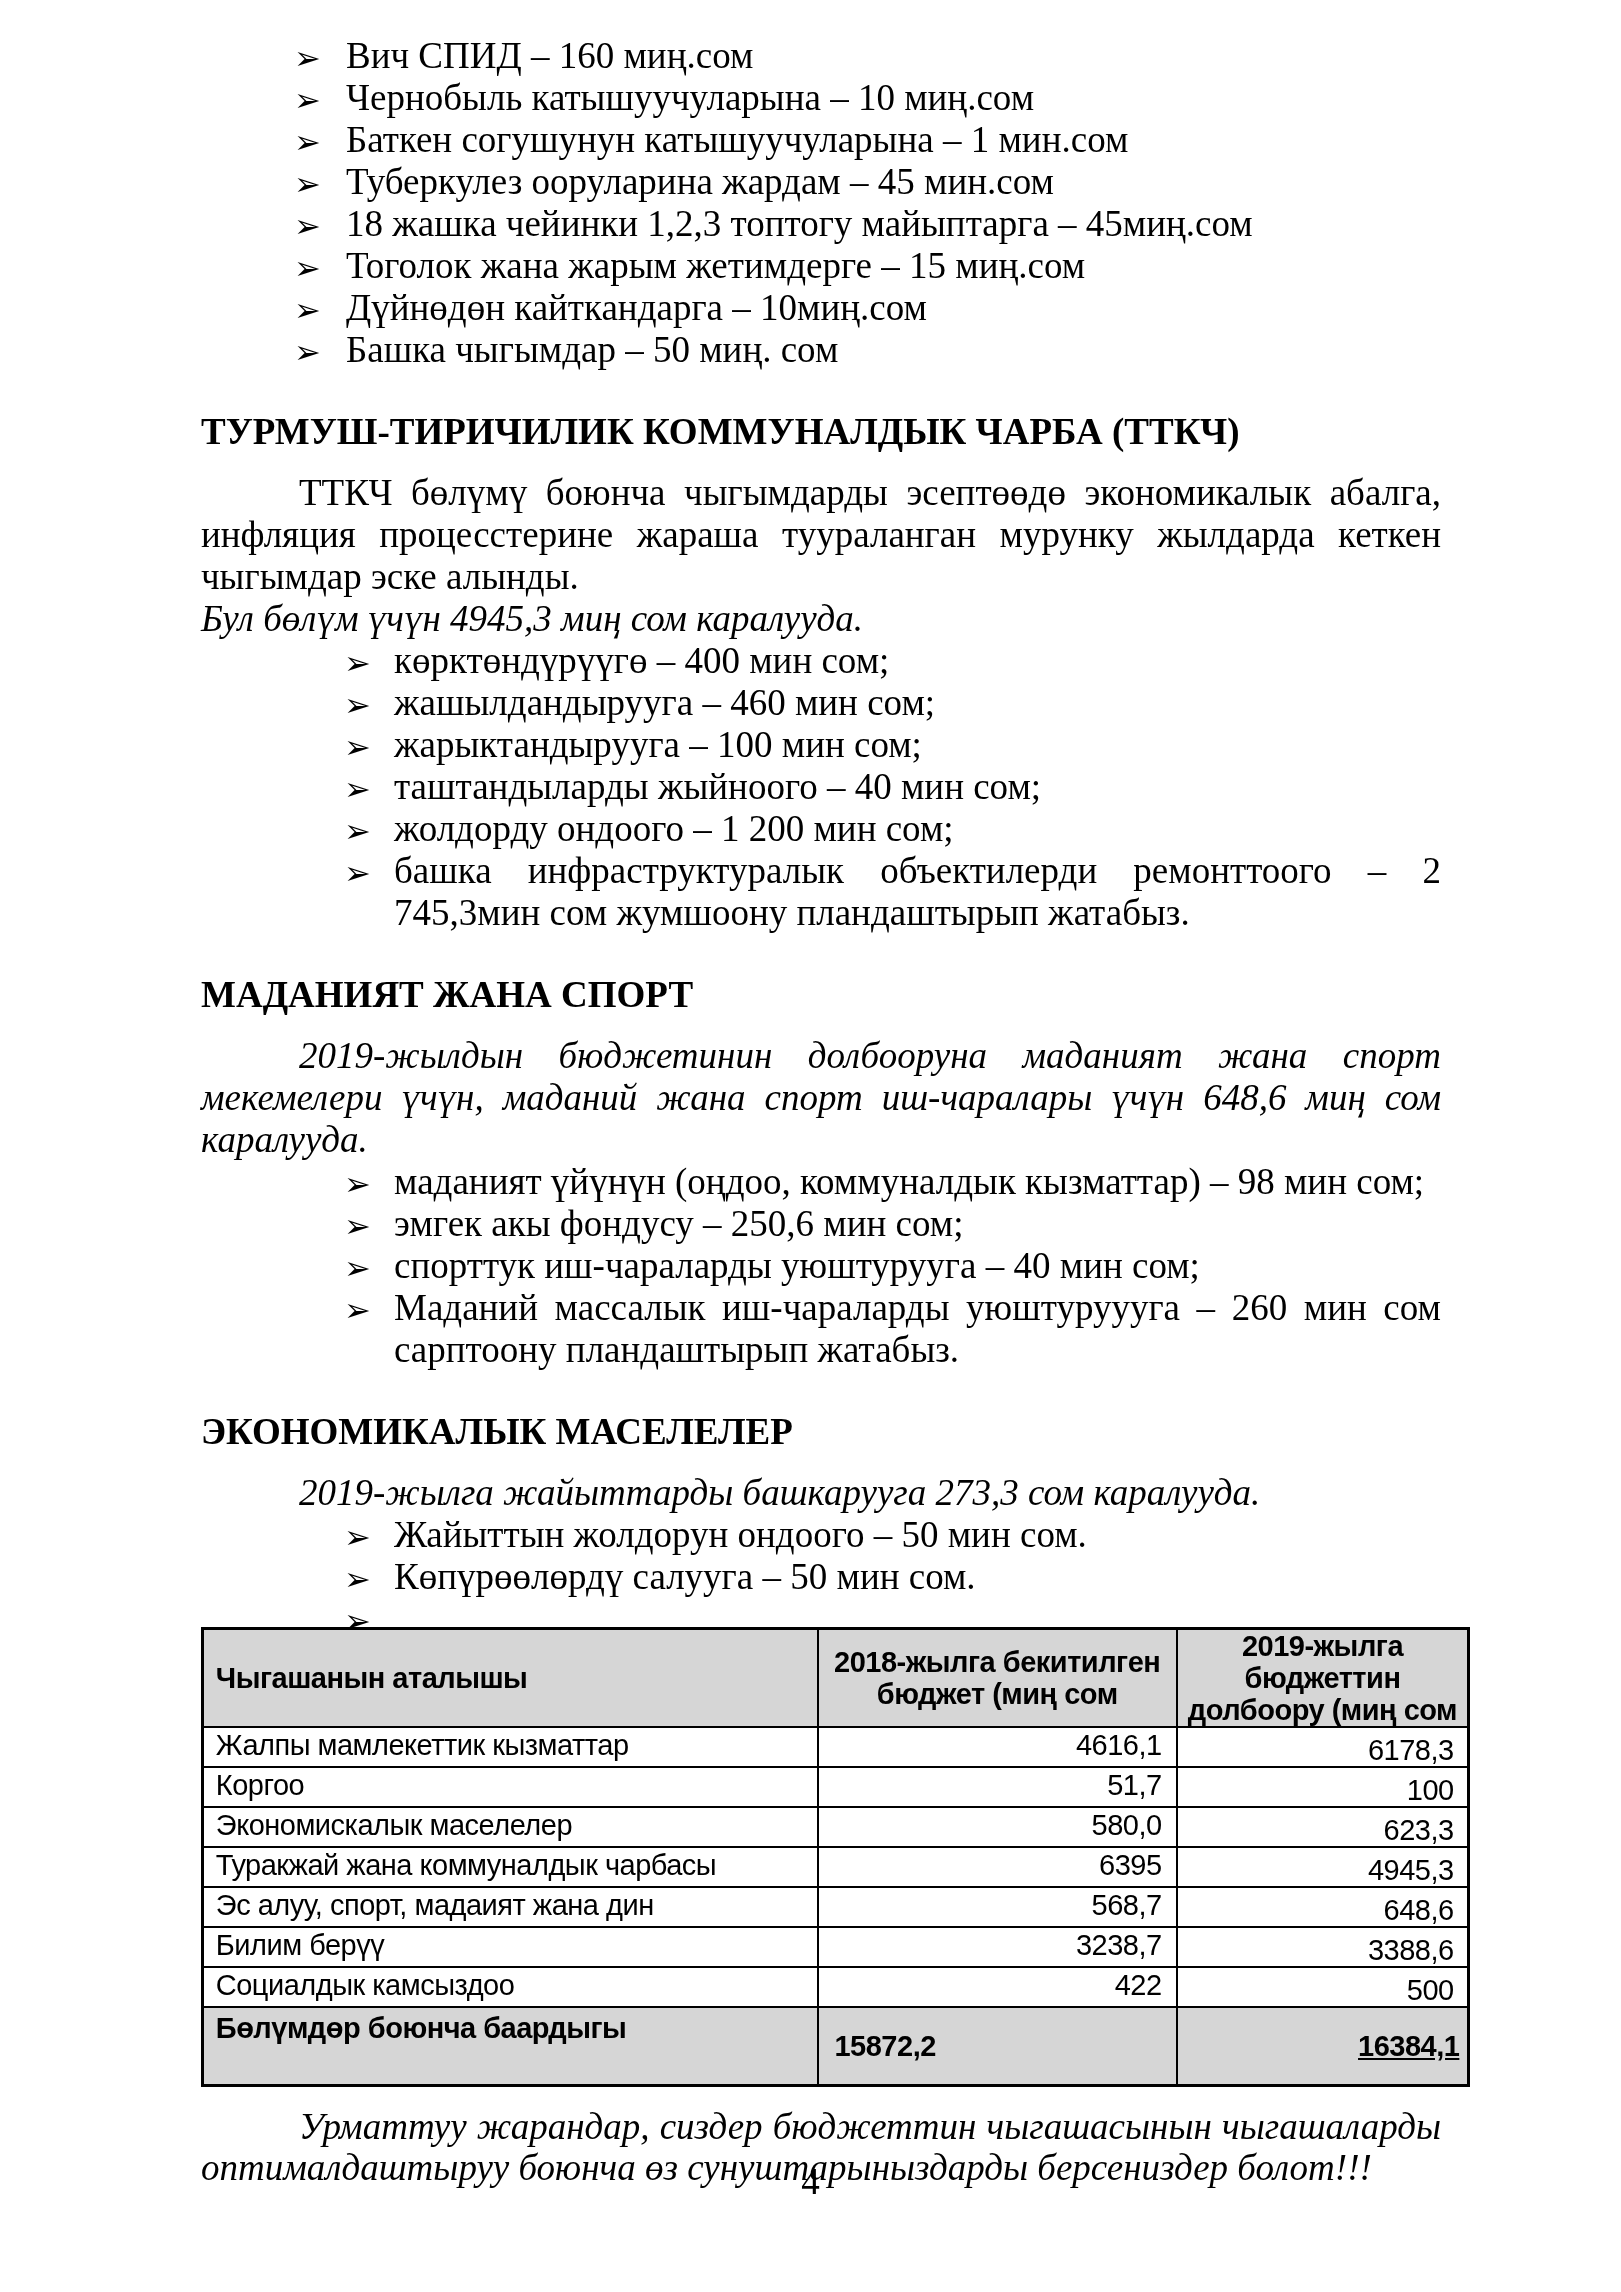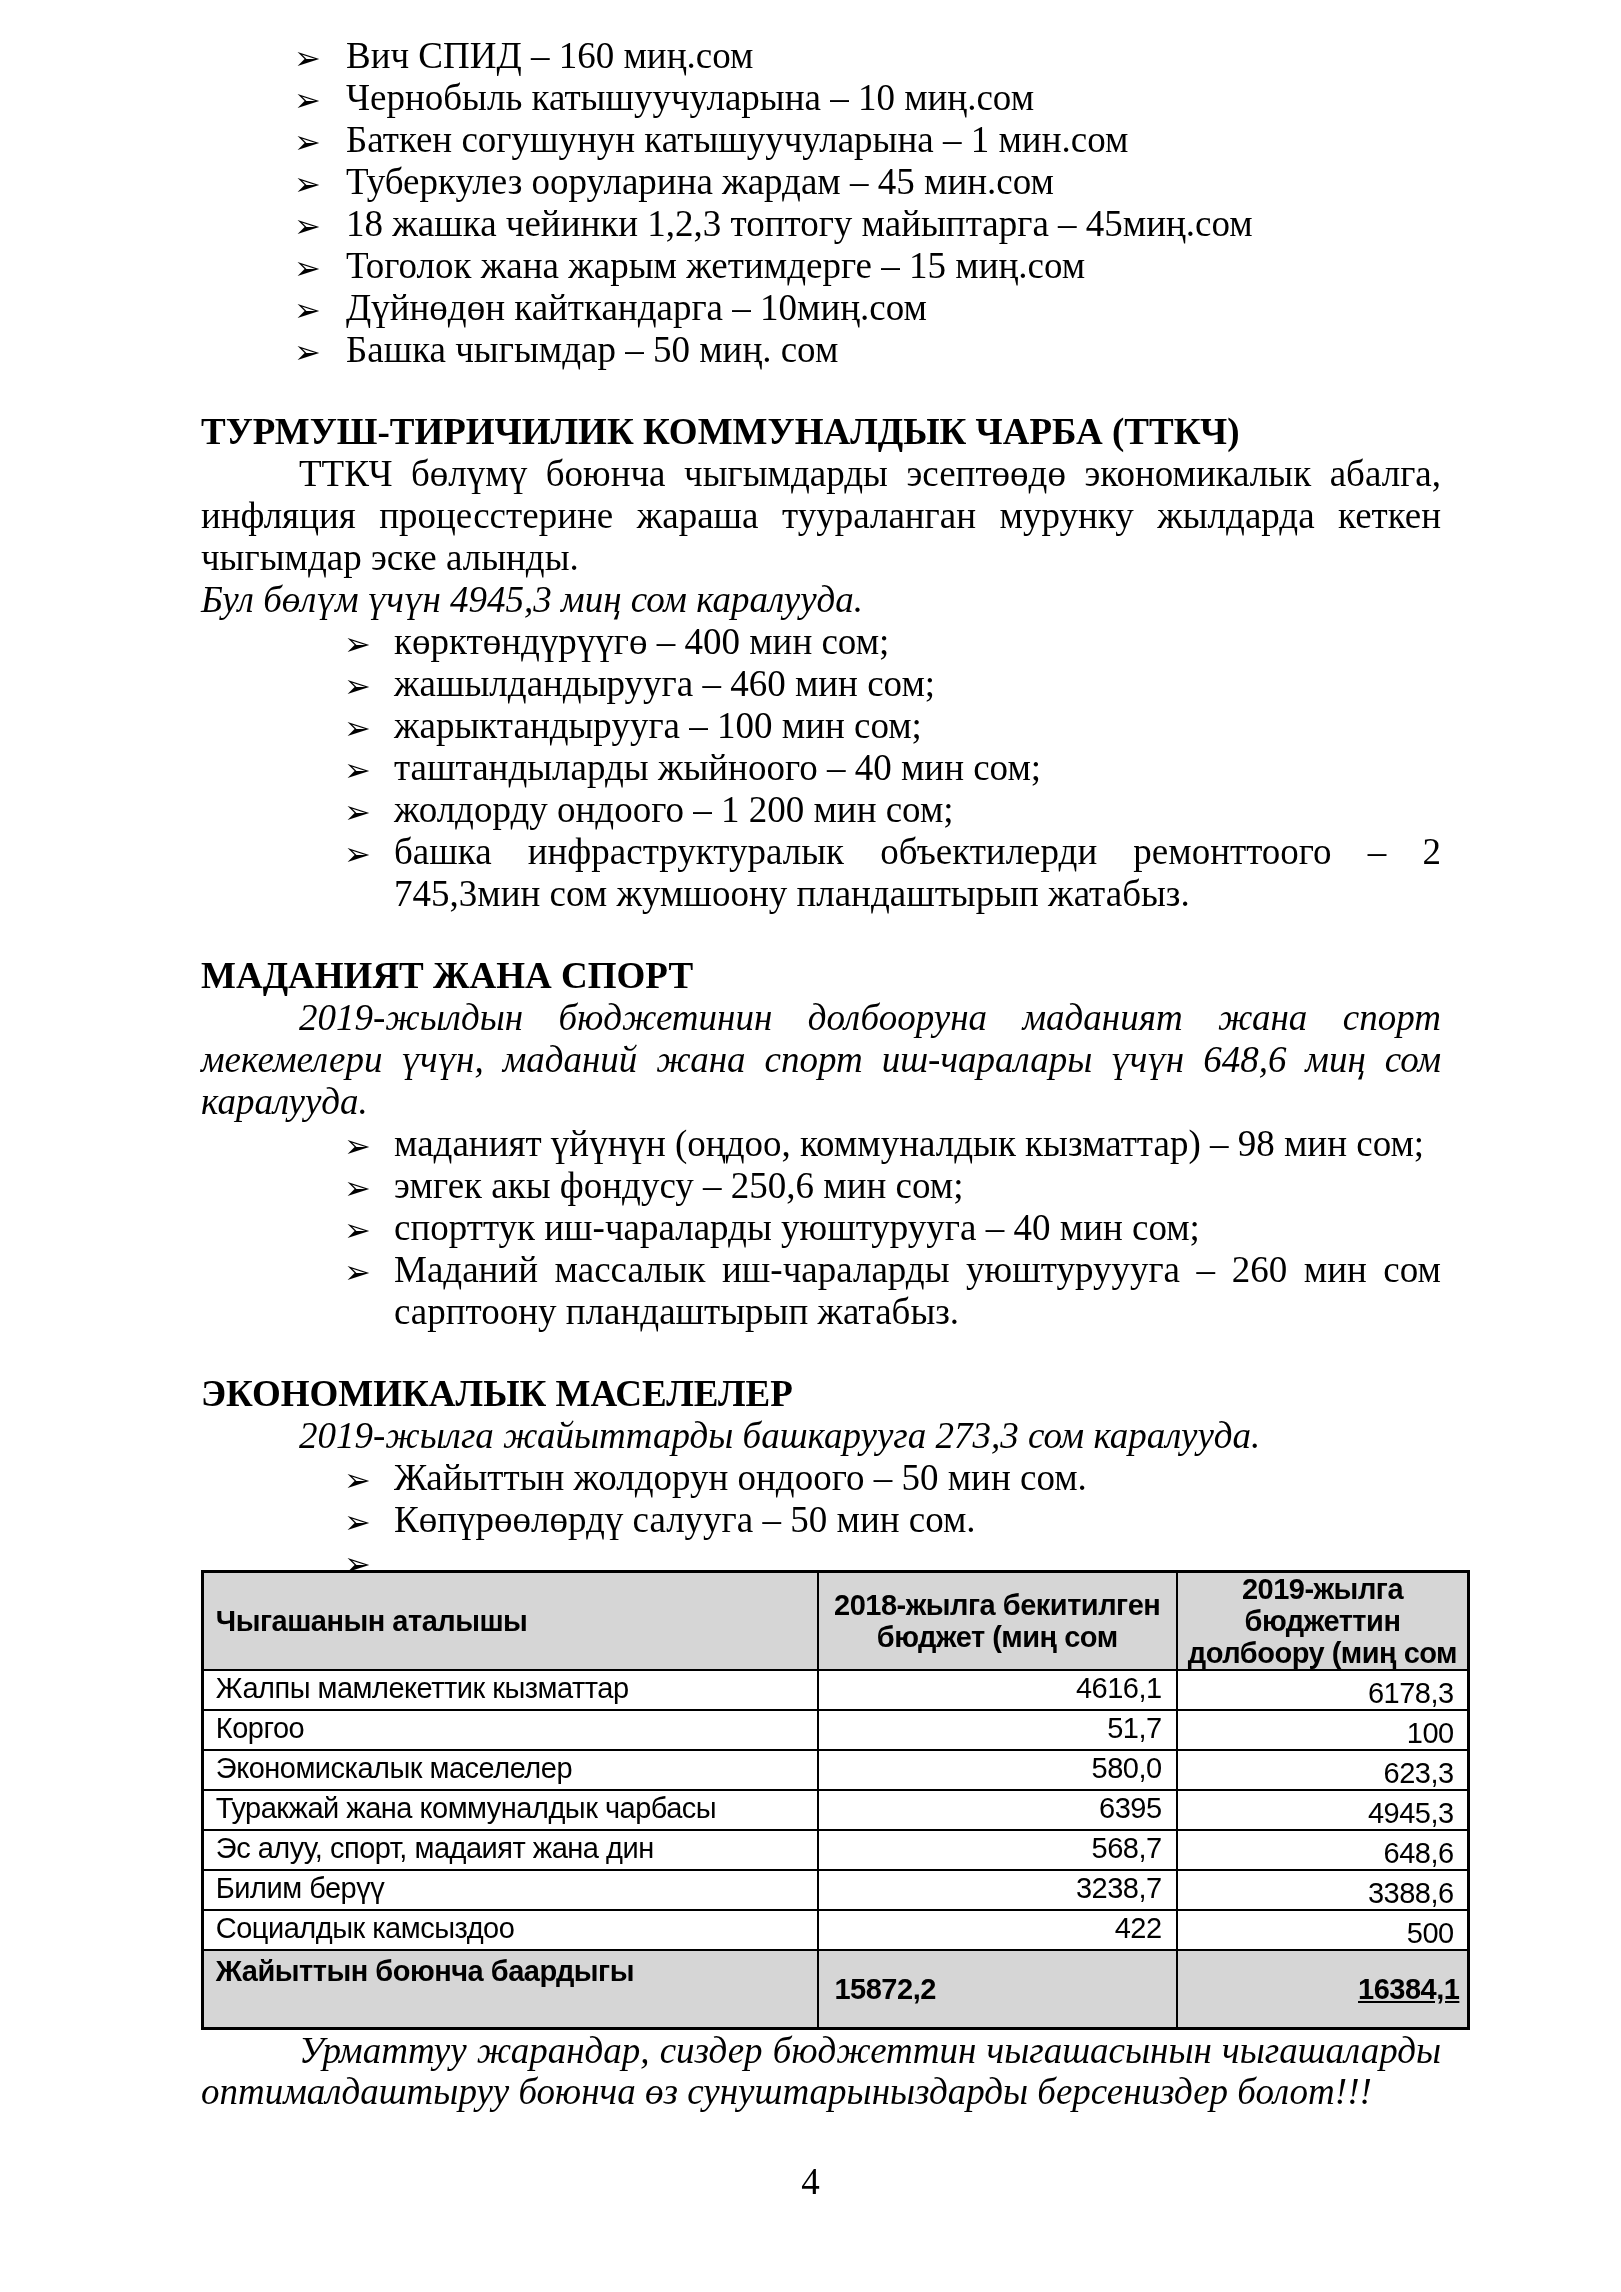--- a/index.html
+++ b/index.html
@@ -13,21 +13,21 @@
   .blist li { position:relative; text-align:justify; }
   .lvl1 > li { padding-left:145px; }
   .lvl1 .marker { position:absolute; left:93px; }
   .lvl2 > li { padding-left:193px; }
   .lvl2 .marker { position:absolute; left:143px; }
   .marker { font-family:"DejaVu Sans", sans-serif; font-size:32px; top:2px; }
 
   h2 { font-size:37px; line-height:42px; font-weight:bold; margin:40px 0 0 0; }
   p { margin:0; }
   .just { text-align:justify; }
-  .indent { text-indent:98px; }
+  .indent { text-indent:98px;margin-top:19px; }
   .italic { font-style:italic; }
 
   
   table.budget {
     border-collapse:collapse; table-layout:fixed; width:1239px; margin-top:29px;
     font-family:"Liberation Sans", sans-serif; font-size:29px; line-height:32px;
     letter-spacing:-0.5px; border:3.9px solid #000;
   }
   .budget th, .budget td { border:2.9px solid #000; overflow:hidden; }
   .budget thead th { background:#d6d6d6; font-weight:bold; height:90px; }
@@ -134,21 +134,21 @@
         <td class="c1">Билим берүү</td>
         <td class="c2">3238,7</td>
         <td class="c3">3388,6</td>
       </tr>
       <tr>
         <td class="c1">Социалдык камсыздоо</td>
         <td class="c2">422</td>
         <td class="c3">500</td>
       </tr>
       <tr class="total">
-        <td class="c1">Жайыттын боюнча баардыгы</td>
+        <td class="c1">Бөлүмдөр боюнча баардыгы</td>
         <td class="c2">15872,2</td>
         <td class="c3">16384,1</td>
       </tr>
     </tbody>
   </table>
 
   <p class="closing italic just indent">Урматтуу жарандар, сиздер бюджеттин чыгашасынын чыгашаларды оптималдаштыруу боюнча өз сунуштарыныздарды берсениздер болот!!!</p>
 
   <div class="pageno">4</div>
 

